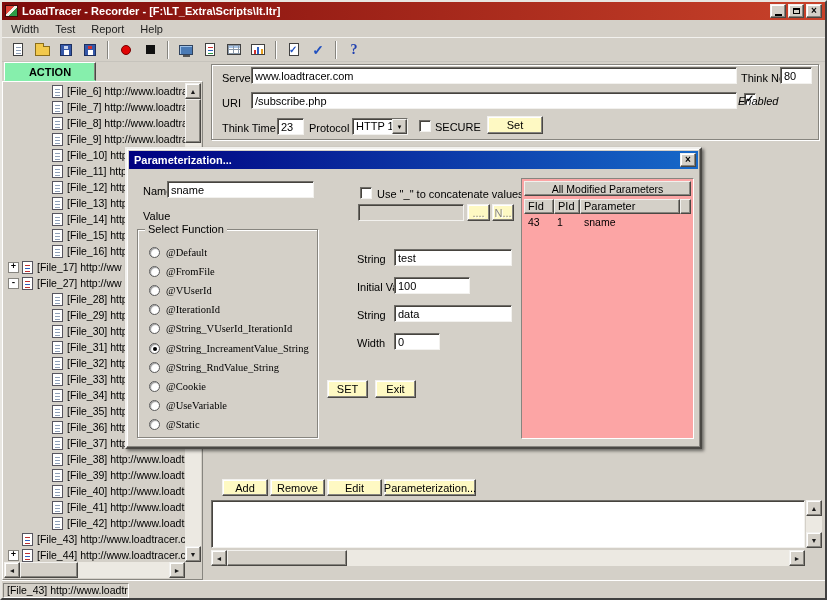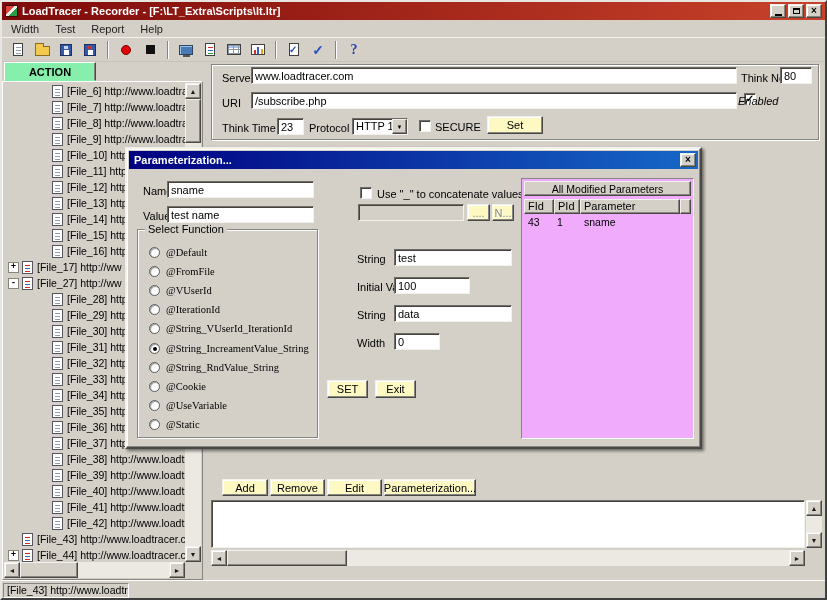--- a/index.html
+++ b/index.html
@@ -121,21 +121,21 @@
   .dlg-title { position:absolute; left:2px; top:2px; right:2px; height:18px;
     background:linear-gradient(90deg,#000080,#1668c8); display:flex; align-items:center; padding:0 2px 0 5px; }
   .dlg-title-text { flex:1; font-weight:bold; color:#fff; }
   .radios { position:absolute; left:1px; top:13px; right:1px; }
   .radio-row { height:19.1px; display:flex; align-items:center; padding-left:10px; gap:6px;font-family:Liberation Serif, serif; }
   .radio { width:11px; height:11px; border-radius:50%; background:#fff; border:1px solid #5a5a5a;
     box-shadow:inset 1px 1px 1px #9a9a9a; flex:none; position:relative; }
   .radio-row[data-selected="true"] .radio::after { content:""; position:absolute; left:3px; top:3px; width:4px; height:4px;
     border-radius:50%; background:#000; }
   .rlabel { font-size:10.5px; white-space:nowrap; }
-  .params { position:absolute; background:#f0abfc; border:1px solid; border-color:#87857f #fff #fff #87857f; }
+  .params { position:absolute; background:#fca5a5; border:1px solid; border-color:#87857f #fff #fff #87857f; }
   .params-header { margin:2px; height:15px; background:#d4d0c8; border:1px solid; border-color:#f2f1ee #4a4844 #4a4844 #f2f1ee;
     box-shadow:inset -1px -1px 0 #87857f; text-align:center; font-size:10.5px; line-height:14px; }
   .param-cols { display:flex; margin:3px 2px 0; height:15px; }
   .param-cols .pcol { background:#d4d0c8; border:1px solid; border-color:#f2f1ee #4a4844 #4a4844 #f2f1ee;
     box-shadow:inset -1px -1px 0 #87857f; font-size:11px; line-height:12px; padding:0 3px; overflow:hidden; flex:none; }
   .param-cols .pcol:nth-child(1) { width:30px; }
   .param-cols .pcol:nth-child(2) { width:26px; }
   .param-cols .pcol:nth-child(3) { width:100px; }
   .param-cols::after { content:""; flex:1; background:#d4d0c8; border:1px solid; border-color:#f2f1ee #4a4844 #4a4844 #f2f1ee;
     box-shadow:inset -1px -1px 0 #87857f; }
@@ -501,21 +501,20 @@
     <div class="dlg-title">
       <span class="dlg-title-text">Parameterization...</span>
       <span class="winbtn">
           <i class="g-close">×</i>
         </span>
     </div>
 
     <span class="lbl" style="left:16px;top:36px;">Name</span>
     <input class="field" style="left: 40px; top: 32px; width: 147px;" value="sname">
     <span class="lbl" style="left:16px;top:61px;">Value</span>
-    <input class="field" style="left: 40px; top: 57px; width: 147px;" value="test name">
 
     <div class="groupbox" style="left:10px;top:80px;width:181px;height:209px;">
       <span class="legend">Select Function</span>
       <div class="radios">
 
       <div class="radio-row" data-selected="false">
           <span class="radio"></span>
           <span class="rlabel">@Default</span>
         </div>
           <div class="radio-row" data-selected="false">

